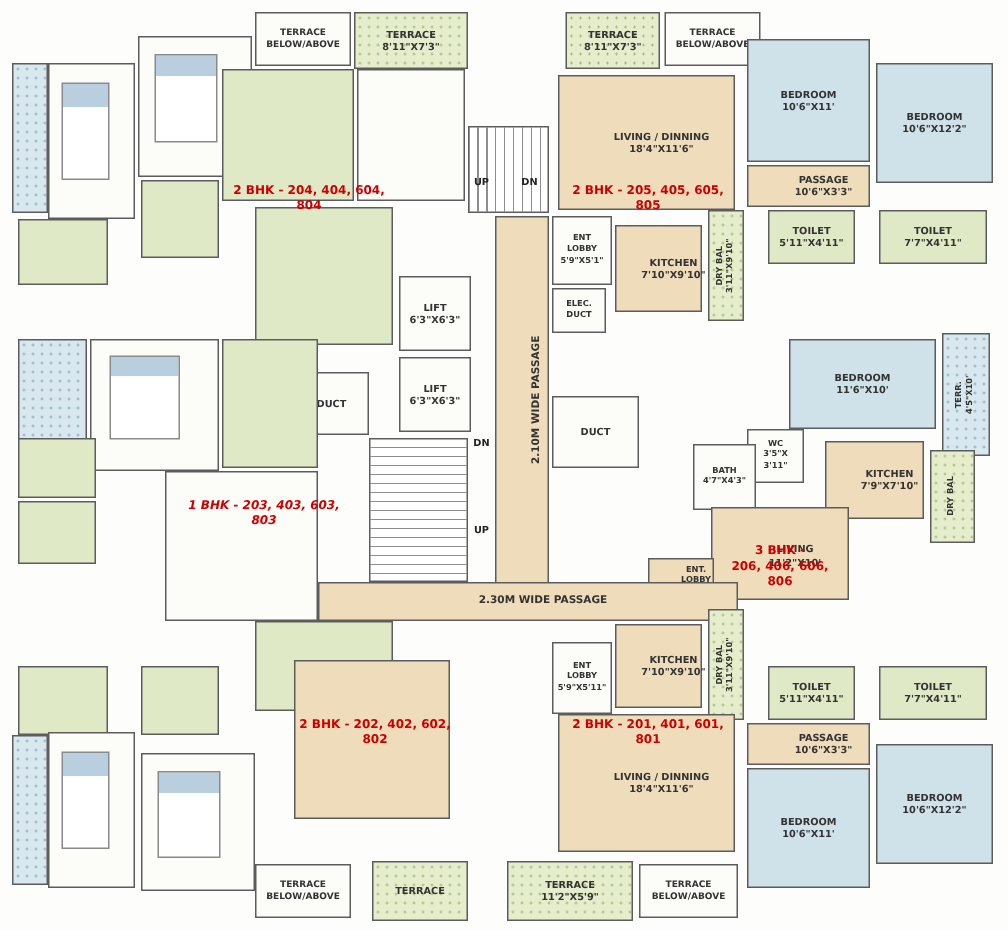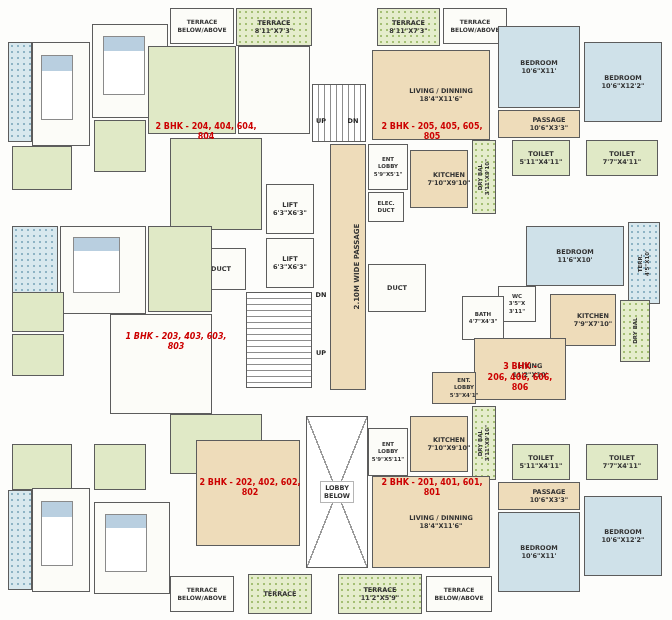--- a/index.html
+++ b/index.html
@@ -171,23 +171,22 @@
       <span class="lbl">DRY BAL</span>
     </div>
     <div class="room tan top" style="left: 474px; top: 338px; width: 92px; height: 62px;">
       <span class="lbl">LIVING
 11'2"X10'</span>
     </div>
     <div class="room tan" style="left: 432px; top: 372px; width: 44px; height: 32px; font-size: 5.5px;">
       <span class="lbl">ENT. LOBBY
 5'3"X4'1"</span>
     </div>
-    <div class="room white cross" style="left: 306px; top: 416px; width: 62px; height: 152px;">
-      <span class="lbl">LOBBY
-BELOW</span>
+    <div class="room tan" style="left: 212px; top: 388px; width: 280px; height: 26px; font-size: 7px;">
+      <span class="lbl">2.30M WIDE PASSAGE</span>
     </div>
     <div class="room green" style="left: 170px; top: 414px; width: 92px; height: 60px;"></div>
     <div class="room tan" style="left: 196px; top: 440px; width: 104px; height: 106px;"></div>
     <div class="room green" style="left: 12px; top: 444px; width: 60px; height: 46px;"></div>
     <div class="room green" style="left: 94px; top: 444px; width: 52px; height: 46px;"></div>
     <div class="room blue dots" style="left: 8px; top: 490px; width: 24px; height: 100px;"></div>
     <div class="room white bed" style="left: 32px; top: 488px; width: 58px; height: 104px;"></div>
     <div class="room white bed" style="left: 94px; top: 502px; width: 76px; height: 92px;"></div>
     <div class="room white" style="left: 368px; top: 428px; width: 40px; height: 48px; font-size: 5.5px;">
       <span class="lbl">ENT

